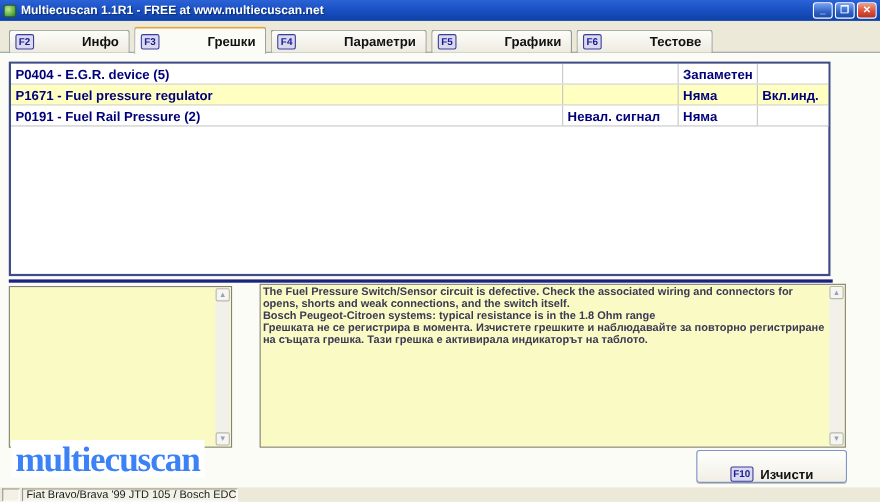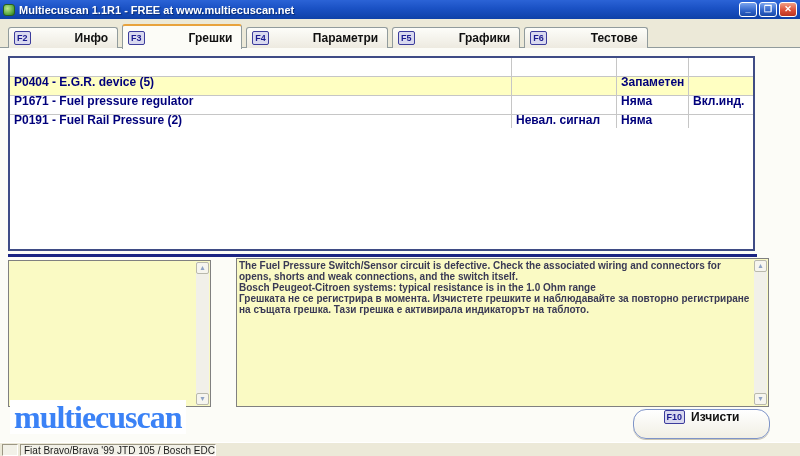--- a/index.html
+++ b/index.html
@@ -59,21 +59,21 @@
   }
   
   .err-table {
     position:absolute; left:8px; top:8px; width:747px; height:195px;
     background:#FFFFFF; border:2px solid #3F4C85;
   }
   .err-row { display:flex; height:19px; border-bottom:1px solid #C6C6C6; background:#FFFFFF; }
   .err-row.hl { background:#FFFFC2; }
   .cell {
     font-size:12px; font-weight:bold; color:#00007B;
-    line-height:17px; padding:16px 4px; white-space:nowrap; overflow:hidden;
+    line-height:17px; padding:2px 4px; white-space:nowrap; overflow:hidden;
   }
   .c1 { width:501px; }
   .c2 { width:105px; border-left:1px solid #C6C6C6; }
   .c3 { width:72px;  border-left:1px solid #C6C6C6; }
   .c4 { flex:1;      border-left:1px solid #C6C6C6; }
   
   .navy-line { position:absolute; left:8px; top:206px; width:749px; height:3px; background:#1A2382; }
   .panel {
     position:absolute; background:#FAFAC4; border:1px solid #808080;
   }
@@ -96,22 +96,22 @@
   .logo {
     position:absolute; left:10px; top:352px;
     font-family:"Liberation Serif", serif; font-weight:bold;
     font-size:32px; color:#3b82f6; letter-spacing:-1px; line-height:34px;
     background:#FFFFFF; padding:0 4px;
   }
   
   .clear-btn {
     position:absolute; left:633px; top:361px; width:137px; height:30px;
     background:linear-gradient(180deg,#FFFFFF,#F1EFE4);
-    border:1px solid #7E94C8; border-radius:13px;
-    display:flex; align-items:flex-start; justify-content:center; gap:6px; cursor:default;
+    border:1px solid #7E94C8; border-radius:3px;
+    display:flex; align-items:flex-end; justify-content:center; gap:6px; cursor:default;
     box-shadow:0 1px 0 #C8C4B4;
   }
   .clear-label { font-size:12px; font-weight:bold; color:#111; }
   
   .statusbar {
     position:absolute; left:0; bottom:0; width:800px; height:14px;
     background:#ECE9D8; border-top:1px solid #FFFFFF; display:flex; align-items:stretch;
   }
   .scell {
     border:1px solid; border-color:#9C9784 #FFFFFF #FFFFFF #9C9784;
@@ -184,21 +184,21 @@
   <div class="panel panel-left">
     <div class="vscroll">
       <span class="sarr">▴</span>
       <span class="sarr">▾</span>
     </div>
   </div>
 
   <div class="panel panel-right">
     <div class="desc-text">
       <p class="dline">The Fuel Pressure Switch/Sensor circuit is defective. Check the associated wiring and connectors for opens, shorts and weak connections, and the switch itself.</p>
-      <p class="dline">Bosch Peugeot-Citroen systems: typical resistance is in the 1.0 Ohm range</p>
+      <p class="dline">Bosch Peugeot-Citroen systems: typical resistance is in the 1.8 Ohm range</p>
       <p class="dline">Грешката не се регистрира в момента. Изчистете грешките и наблюдавайте за повторно регистриране на същата грешка. Тази грешка е активирала индикаторът на таблото.</p>
     </div>
     <div class="vscroll">
       <span class="sarr">▴</span>
       <span class="sarr">▾</span>
     </div>
   </div>
 
   <div class="logo">multiecuscan</div>
 

